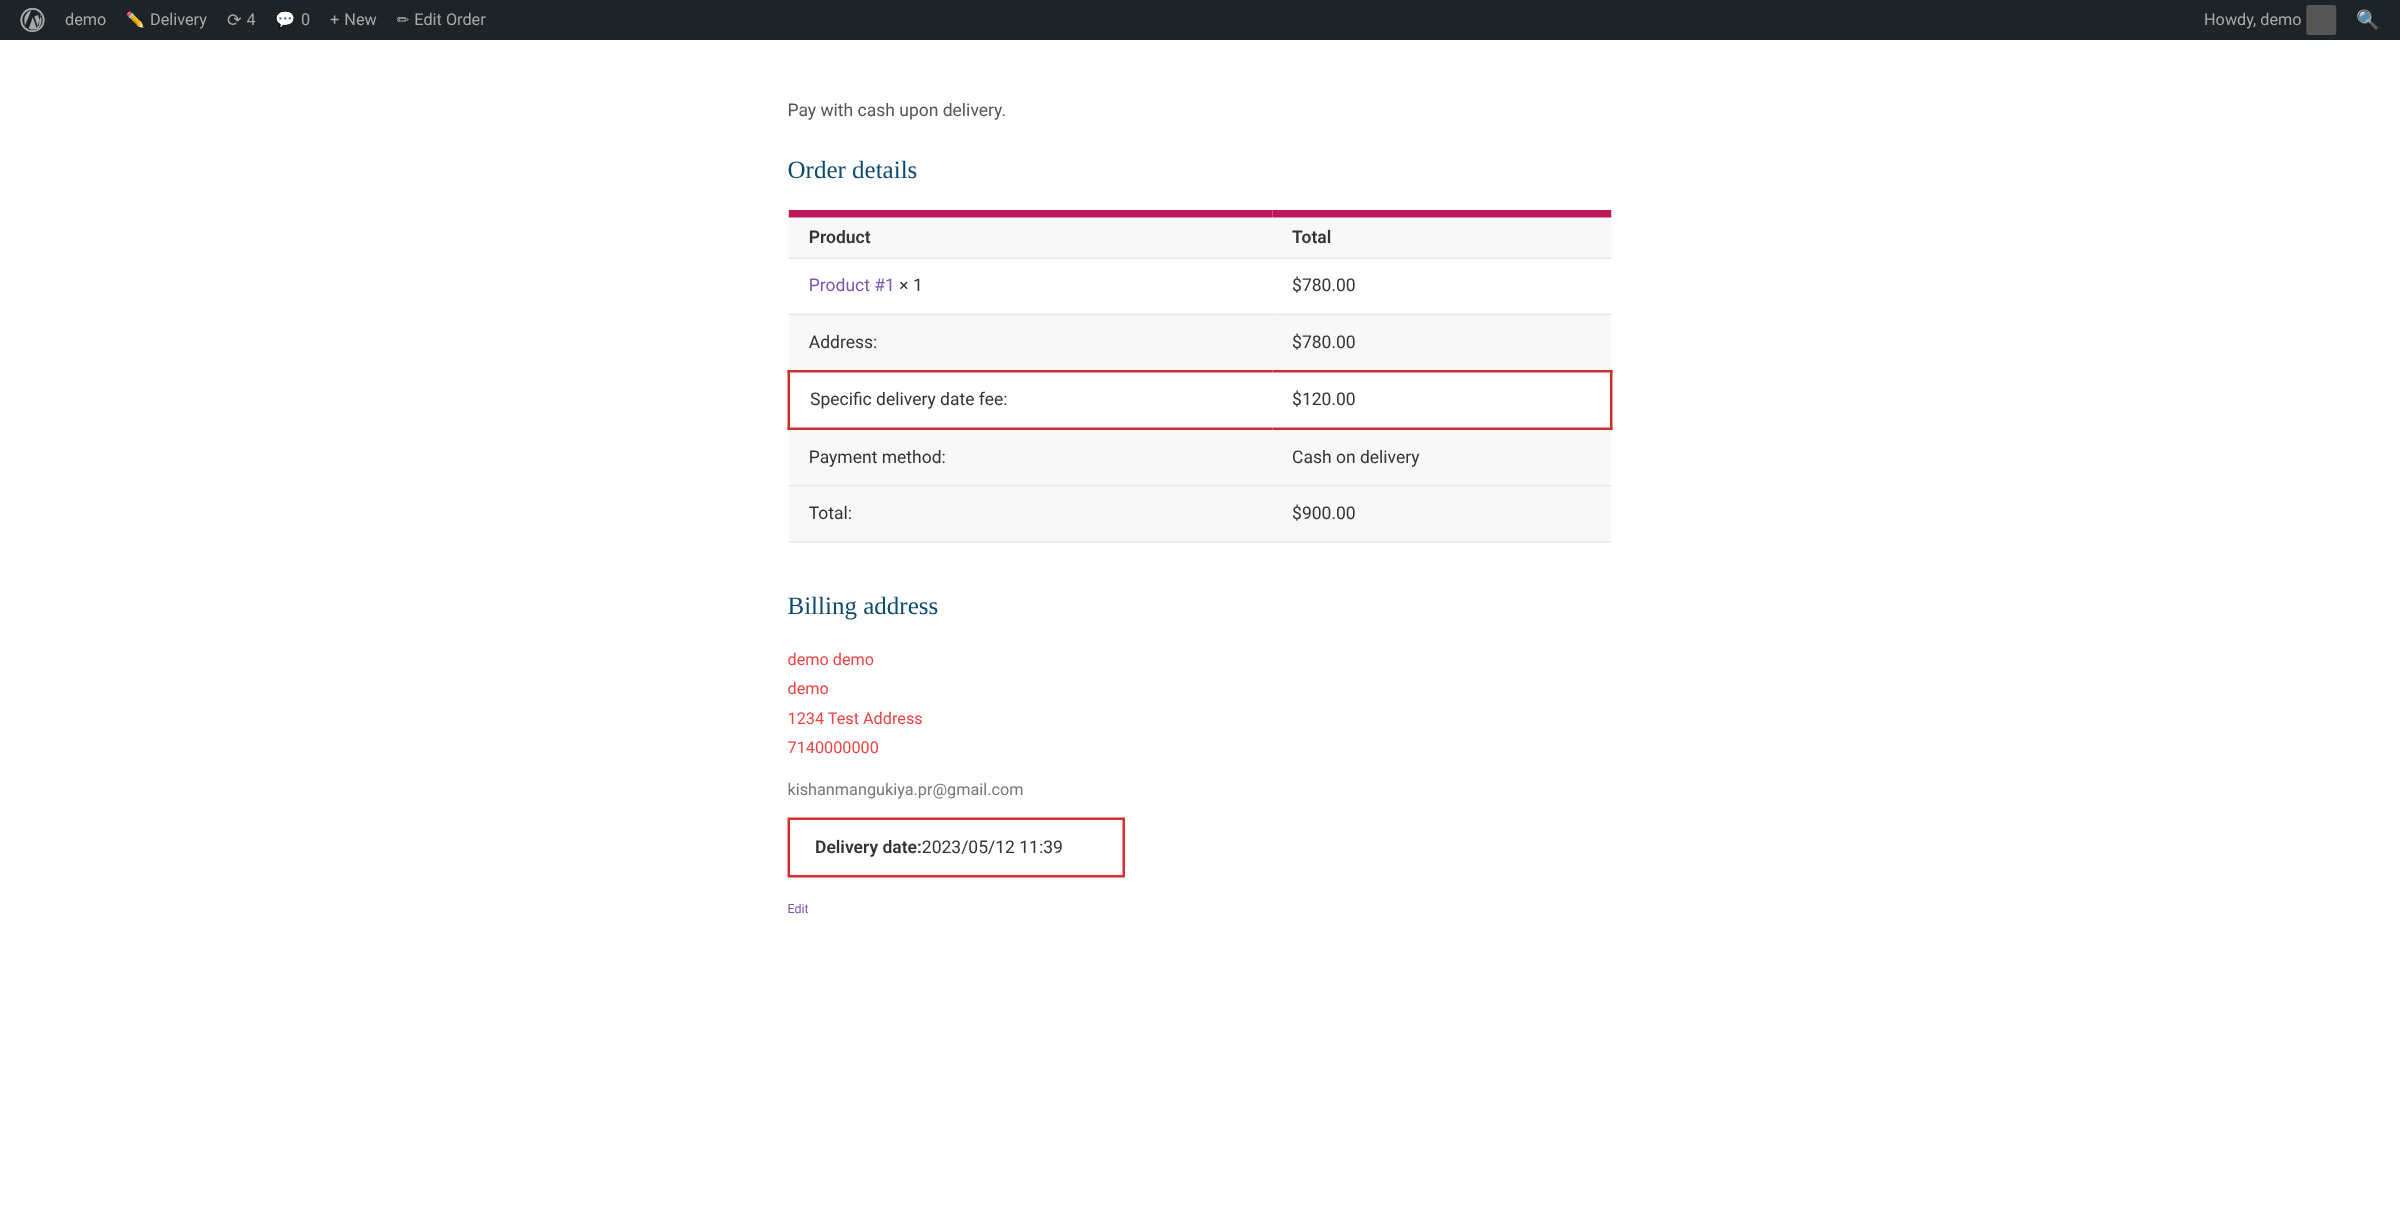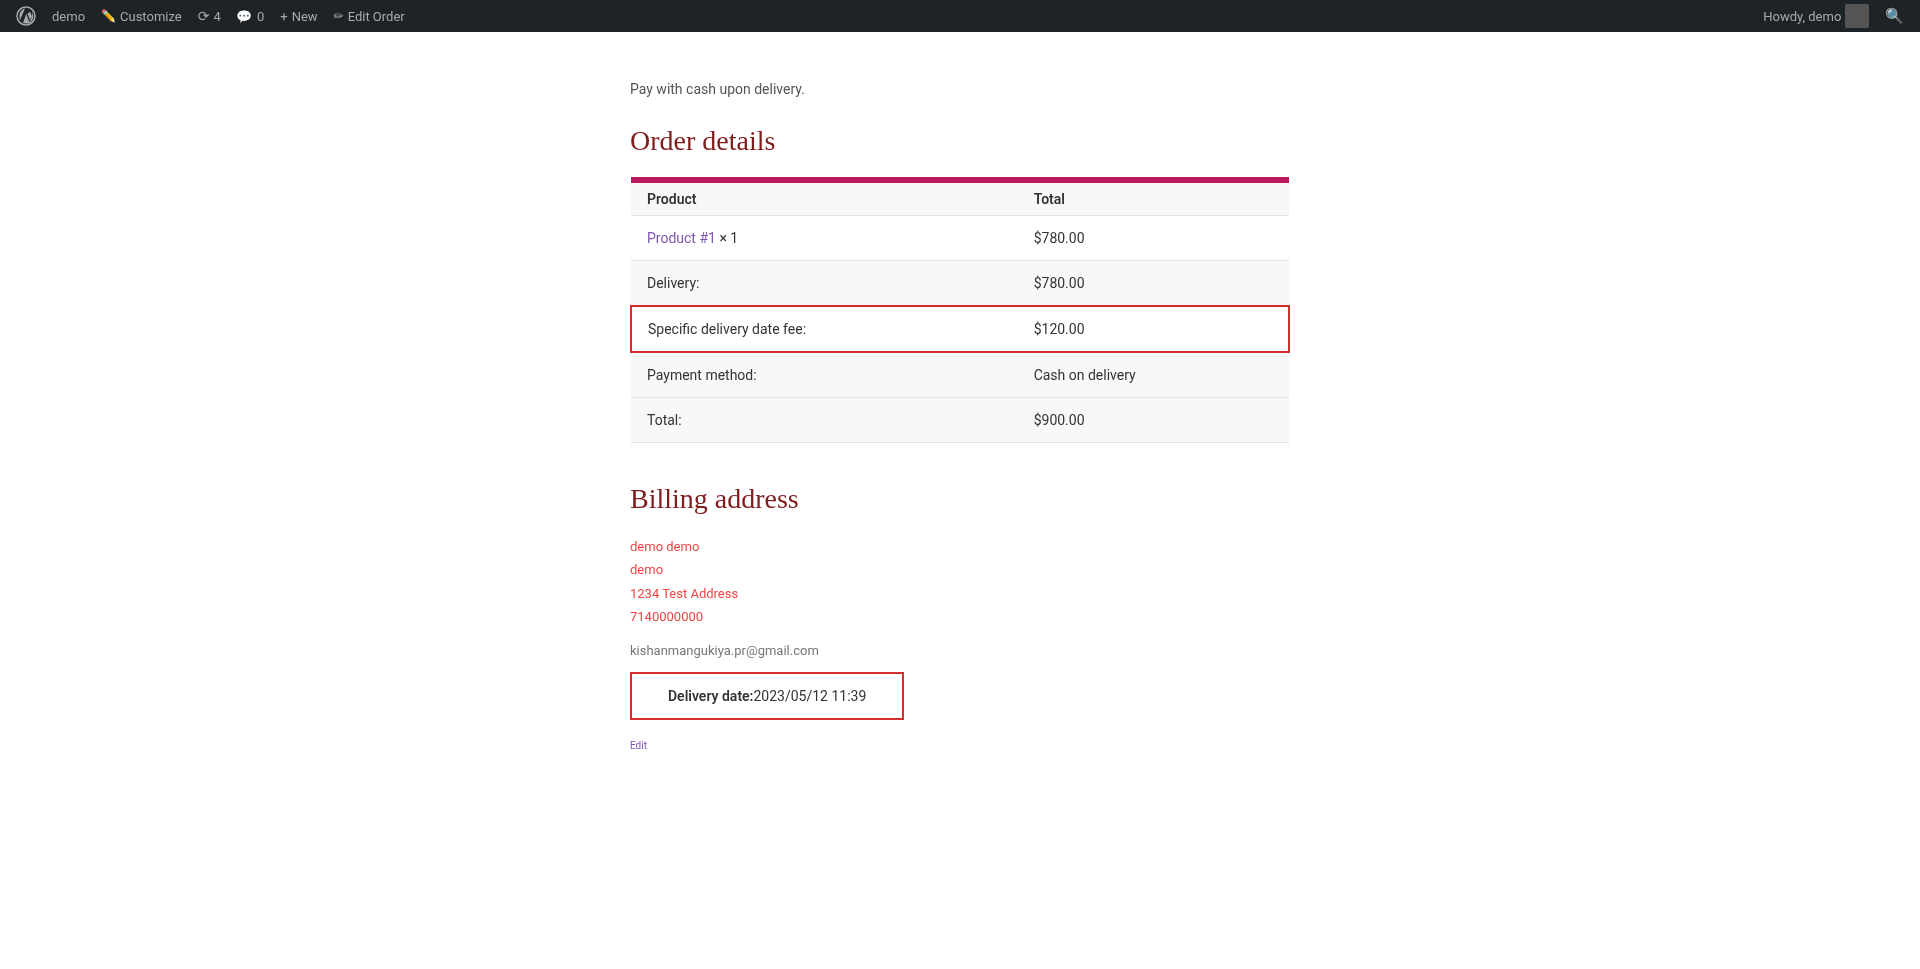--- a/index.html
+++ b/index.html
@@ -47,23 +47,23 @@
       max-width: 100%;
     }
 
     .pay-notice {
       color: #555;
       font-size: 14px;
       margin-bottom: 28px;
     }
 
     .section-title {
-      font-size: 28px;
+      font-size: 20px;
       font-weight: 400;
-      color: #7f1d1d;
+      color: #0c4a6e;
       margin-bottom: 20px;
       font-family: Georgia, "Times New Roman", serif;
     }
 
     
     .order-table {
       width: 100%;
       border-collapse: collapse;
       margin-bottom: 40px;
     }
@@ -106,21 +106,21 @@
       margin-bottom: 14px;
     }
     .billing-email {
       color: #777;
       font-size: 13px;
       margin-bottom: 14px;
     }
 
     .delivery-box {
       border: 2px solid #d32f2f;
-      padding: 14px 36px;
+      padding: 14px 20px;
       display: inline-block;
       min-width: 270px;
       background: #fff;
       margin-bottom: 16px;
     }
     .delivery-box-text {
       font-size: 14px;
       color: #333;
     }
     .delivery-box-text strong { font-weight: 600; }
@@ -147,21 +147,21 @@
       <path d="M3.5 10c0-3.6 2.3-6.7 5.5-7.8L3.9 14.5C3.7 13.1 3.5 11.6 3.5 10zM10 17.5c-1.1 0-2.1-.2-3-.5l3.2-9.3 3.3 9c0 .1.1.2.1.3-.5.3-1.1.5-1.6.5zM11.5 7.2l2.8 8.3c.8-1.5 1.2-3.1 1.2-4.8 0-1.8-.5-3.4-1.3-4.8l-2.7 1.3zM16.2 6c.7 1.2 1.1 2.6 1.1 4.1 0 3.2-1.7 6-4.3 7.5l4.2-12.1c-.3.1-.7.3-1 .5z" fill="#a7aaad"></path>
     </svg>
   </div>
 
   <div class="adminbar-item">
     <span>demo</span>
   </div>
 
   <div class="adminbar-item">
     <span style="font-size:12px;">✏️</span>
-    <span>Customize</span>
+    <span>Delivery</span>
   </div>
 
   <div class="adminbar-item">
     <span style="font-size:14px;">⟳</span>
     <span>4</span>
   </div>
 
   <div class="adminbar-item">
     <span style="font-size:13px;">💬</span>
     <span>0</span>
@@ -207,21 +207,21 @@
 
         <tr class="row-white">
           <td>
             <a href="#" class="product-link">Product #1</a>
             <span>× 1</span>
           </td>
           <td>$780.00</td>
         </tr>
 
         <tr class="row-bg">
-          <td>Delivery:</td>
+          <td>Address:</td>
           <td>$780.00</td>
         </tr>
 
         <tr class="highlighted-row">
           <td>Specific delivery date fee:</td>
           <td>$120.00</td>
         </tr>
 
         <tr class="row-bg">
           <td>Payment method:</td>

